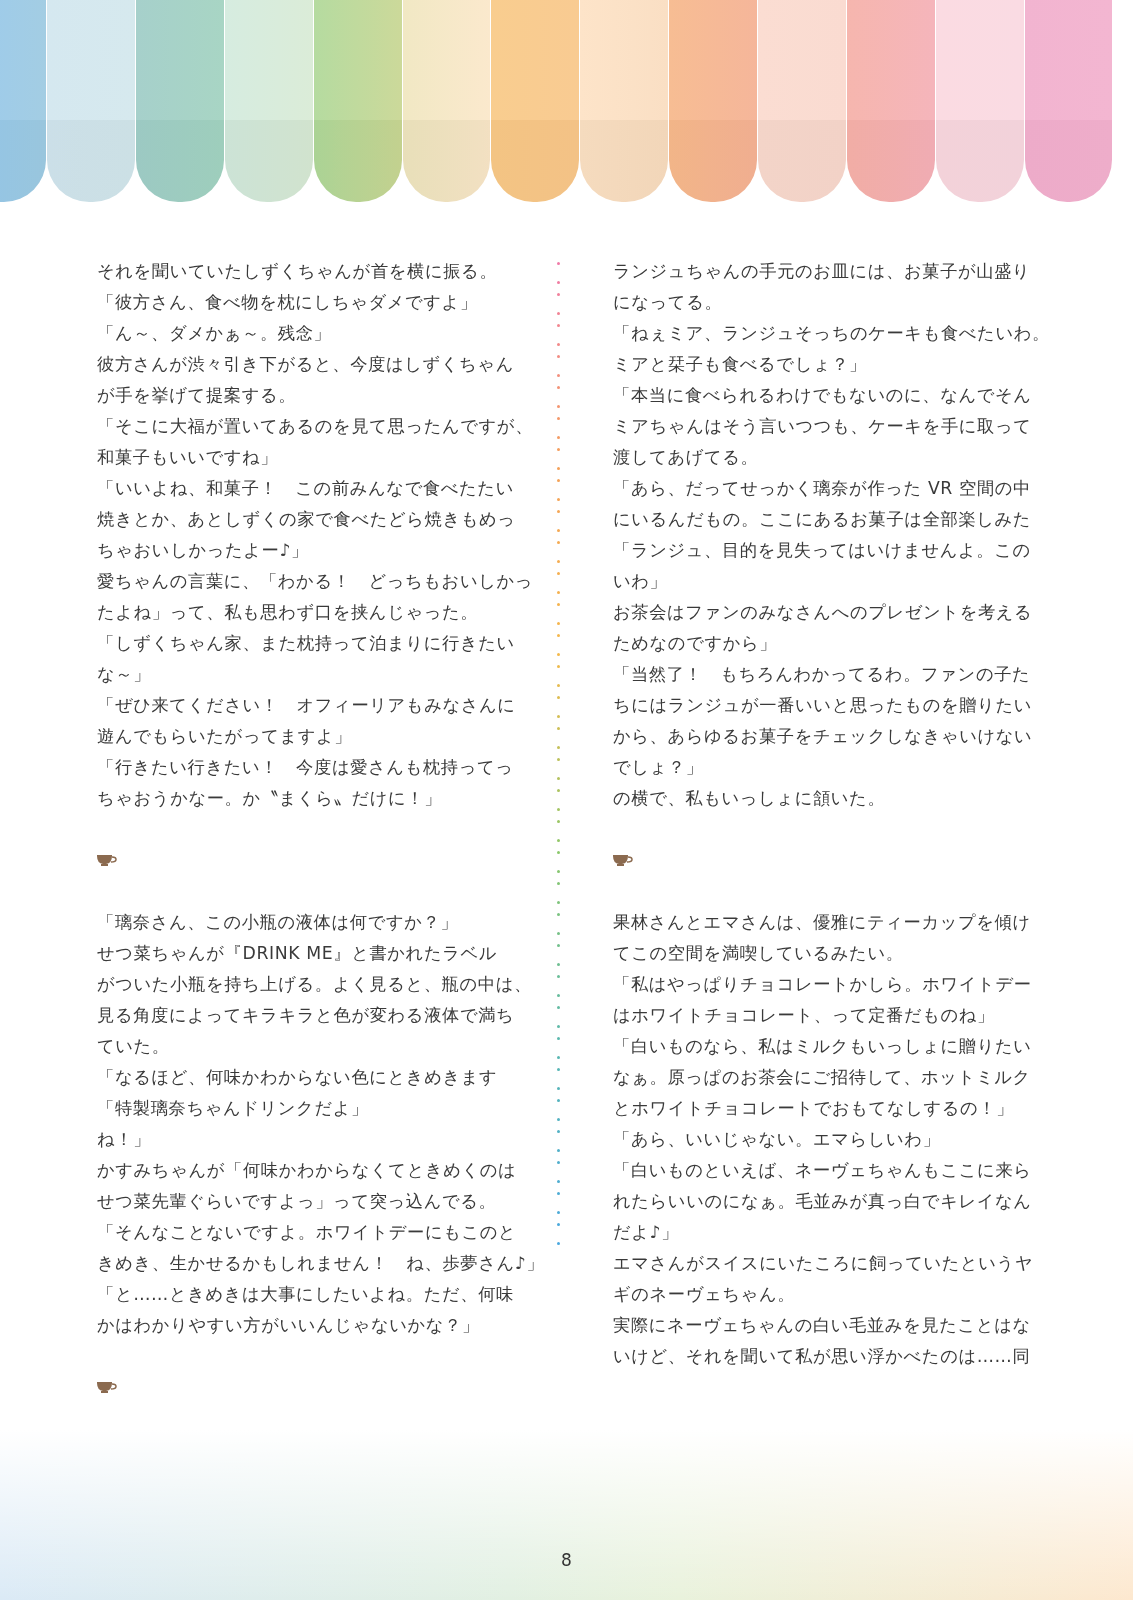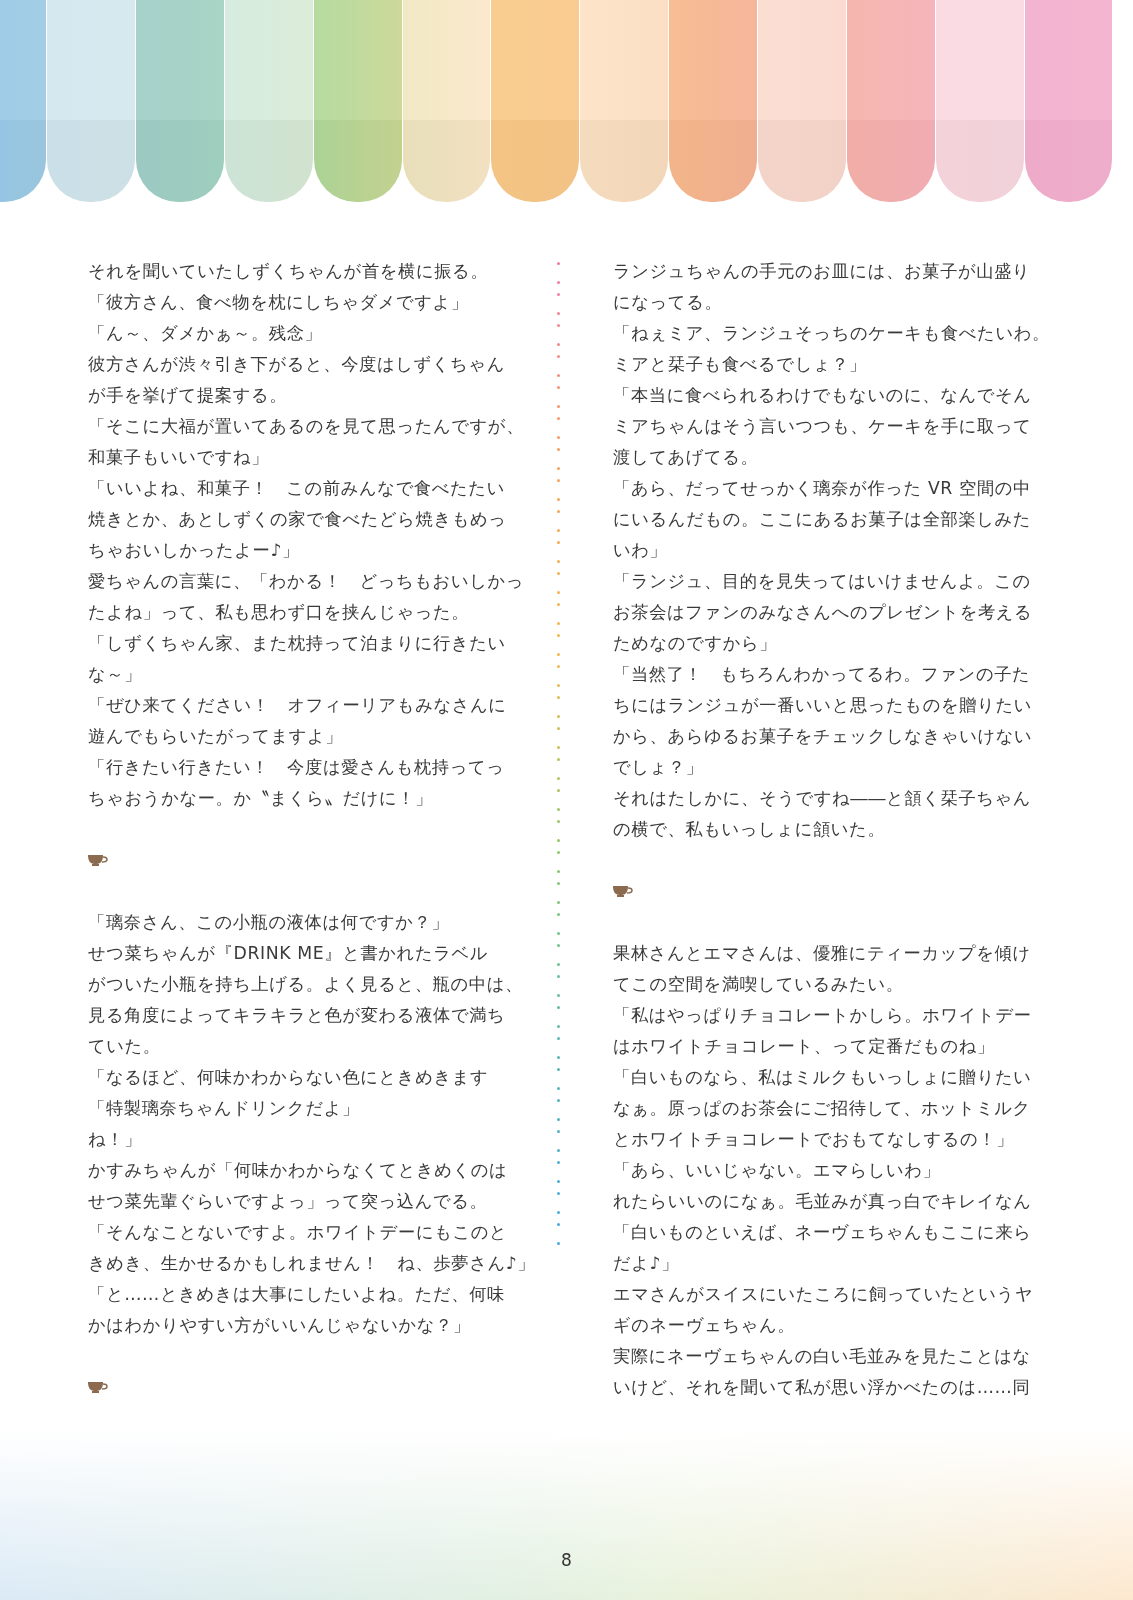--- a/index.html
+++ b/index.html
@@ -13,21 +13,21 @@
     .stripe { position: absolute; top: 0; width: 83px; height: 202px; }
     .stripe .body { position: absolute; left: 0; top: 0; width: 100%; height: 157px; }
     .stripe .scallop { position: absolute; left: 0; top: 120px; width: 100%; height: 82px; border-radius: 0 0 42px 42px; }
     .bottom-fade {
       position: absolute; left: 0; bottom: 0; width: 1133px; height: 170px;
       background:
         linear-gradient(to bottom, rgba(255,255,255,1) 0%, rgba(255,255,255,0) 100%),
         linear-gradient(to right, #dbeaf6 0%, #e2f0e2 45%, #e9f2dc 60%, #fde8cf 100%);
     }
     .column { position: absolute; top: 256px; width: 432px; font-size: 17.3px; line-height: 31px; letter-spacing: 0.6px; }
-    .col-left { left: 88px; }
+    .col-left { left: 97px; }
     .col-right { left: 613px; }
     .line { white-space: nowrap; height: 31px; }
     .blank { height: 31px; }
     .cup { height: 31px; position: relative; }
     .cup svg { position: absolute; left: 0; top: 9px; }
     .divider { position: absolute; left: 556px; top: 262px; width: 6px; height: 1180px; }
     .dot { position: absolute; left: 1px; width: 3px; height: 3px; border-radius: 50%; }
     .page-number { position: absolute; left: 0; width: 1133px; top: 1550px; text-align: center; font-size: 17px; color: #333; }
   </style>
 </head>
@@ -209,49 +209,48 @@
 <div class="column col-right" id="col-right">
     <div class="line">ランジュちゃんの手元のお皿には、お菓子が山盛り</div>
     <div class="line">になってる。</div>
     <div class="line">「ねぇミア、ランジュそっちのケーキも食べたいわ。</div>
     <div class="line">ミアと栞子も食べるでしょ？」</div>
     <div class="line">「本当に食べられるわけでもないのに、なんでそん</div>
     <div class="line">ミアちゃんはそう言いつつも、ケーキを手に取って</div>
     <div class="line">渡してあげてる。</div>
     <div class="line">「あら、だってせっかく璃奈が作った VR 空間の中</div>
     <div class="line">にいるんだもの。ここにあるお菓子は全部楽しみた</div>
+    <div class="line">「ランジュ、目的を見失ってはいけませんよ。この</div>
     <div class="line">いわ」</div>
-    <div class="line">「ランジュ、目的を見失ってはいけませんよ。この</div>
     <div class="line">お茶会はファンのみなさんへのプレゼントを考える</div>
     <div class="line">ためなのですから」</div>
     <div class="line">「当然了！　もちろんわかってるわ。ファンの子た</div>
     <div class="line">ちにはランジュが一番いいと思ったものを贈りたい</div>
     <div class="line">から、あらゆるお菓子をチェックしなきゃいけない</div>
     <div class="line">でしょ？」</div>
-    <div class="line">それはたしかに、そうですね――と頷く栞子ちゃん</div>
     <div class="line">の横で、私もいっしょに頷いた。</div>
     <div class="blank"></div>
     <div class="cup">
       <svg width="20" height="12" viewBox="0 0 20 12">
         <path d="M0 1 H15 V2 Q15 9 9 10 H6 Q0 9 0 2 Z" fill="#8b6a4f"></path>
         <path d="M15 3 Q19 3 19 5.5 Q19 8 14 8" fill="none" stroke="#8b6a4f" stroke-width="1.5"></path>
         <rect x="4" y="10" width="7" height="2" fill="#8b6a4f"></rect>
       </svg>
     </div>
     <div class="blank"></div>
     <div class="line">果林さんとエマさんは、優雅にティーカップを傾け</div>
     <div class="line">てこの空間を満喫しているみたい。</div>
     <div class="line">「私はやっぱりチョコレートかしら。ホワイトデー</div>
     <div class="line">はホワイトチョコレート、って定番だものね」</div>
     <div class="line">「白いものなら、私はミルクもいっしょに贈りたい</div>
     <div class="line">なぁ。原っぱのお茶会にご招待して、ホットミルク</div>
     <div class="line">とホワイトチョコレートでおもてなしするの！」</div>
     <div class="line">「あら、いいじゃない。エマらしいわ」</div>
+    <div class="line">「白いものといえば、ネーヴェちゃんもここに来ら</div>
     <div class="line">れたらいいのになぁ。毛並みが真っ白でキレイなん</div>
-    <div class="line">「白いものといえば、ネーヴェちゃんもここに来ら</div>
     <div class="line">だよ♪」</div>
     <div class="line">エマさんがスイスにいたころに飼っていたというヤ</div>
     <div class="line">ギのネーヴェちゃん。</div>
     <div class="line">実際にネーヴェちゃんの白い毛並みを見たことはな</div>
     <div class="line">いけど、それを聞いて私が思い浮かべたのは……同</div>
   </div>
 
 <div class="page-number">8</div>
 
 </body></html>

